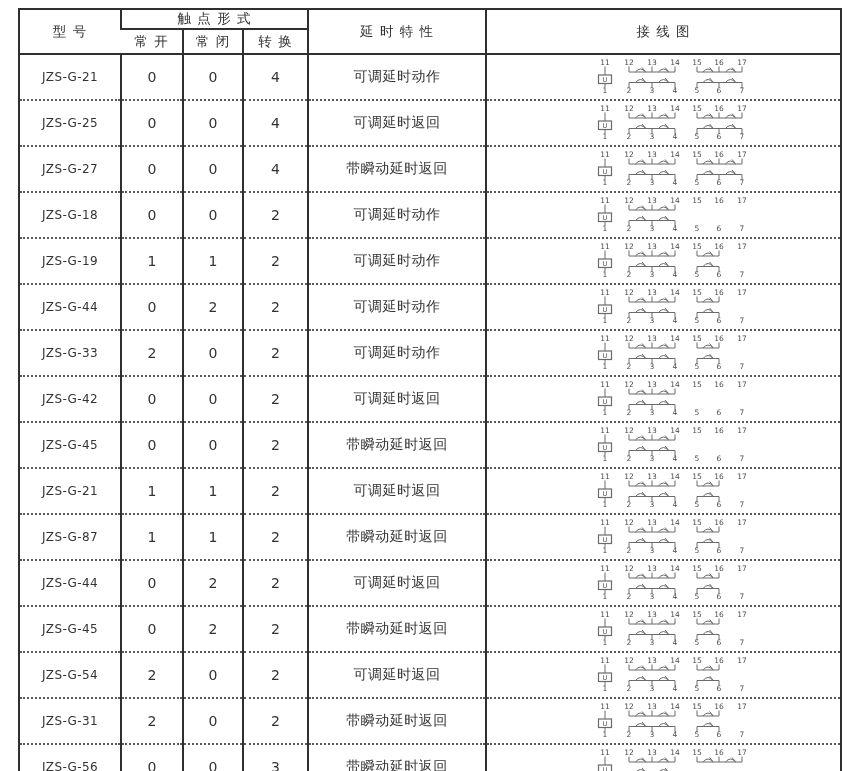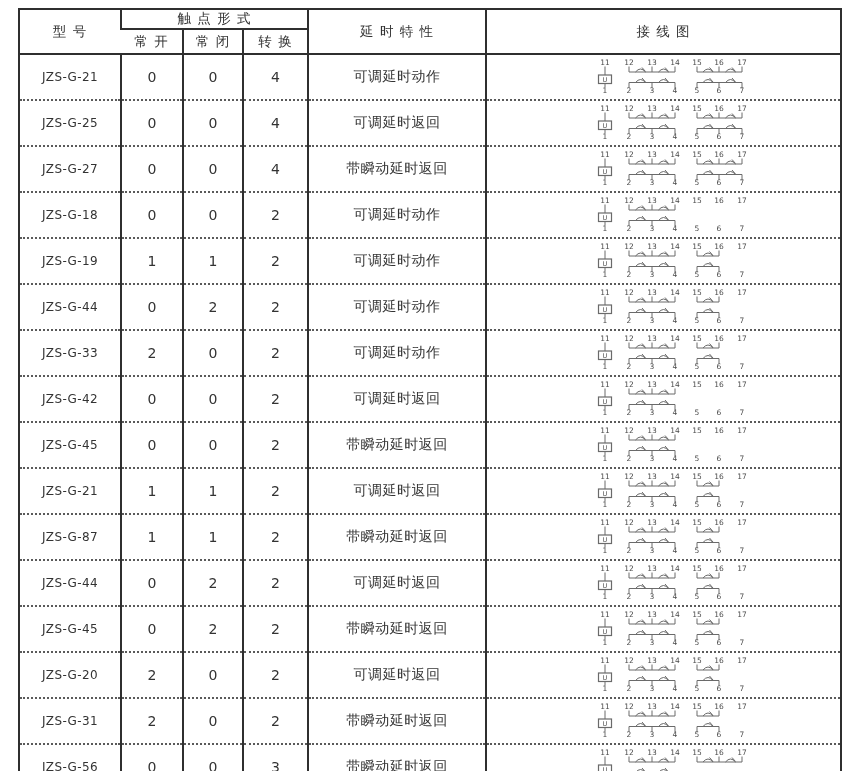--- a/index.html
+++ b/index.html
@@ -607,21 +607,21 @@
                 <text x="188" y="38">4</text>
                 <text x="210" y="38">5</text>
                 <text x="232" y="38">6</text>
                 <text x="255" y="38">7</text>
               </g>
             </svg>
           </td>
   </tr>
 
   <tr>
-    <td class="model">JZS-G-20</td>
+    <td class="model">JZS-G-54</td>
     <td class="num">2</td>
     <td class="num">0</td>
     <td class="num">2</td>
     <td class="delay">可调延时返回</td>
     <td class="diagram">
             <svg width="353" height="44" viewBox="0 0 353 44">
               <g>
                 <path class="wire" d="M118 11.5 V20 M118 28.5 V32.5"></path>
                 <rect class="coilbox" x="111.5" y="20" width="13" height="8.5"></rect>
                 <text class="u" x="118" y="26.6">U</text>

